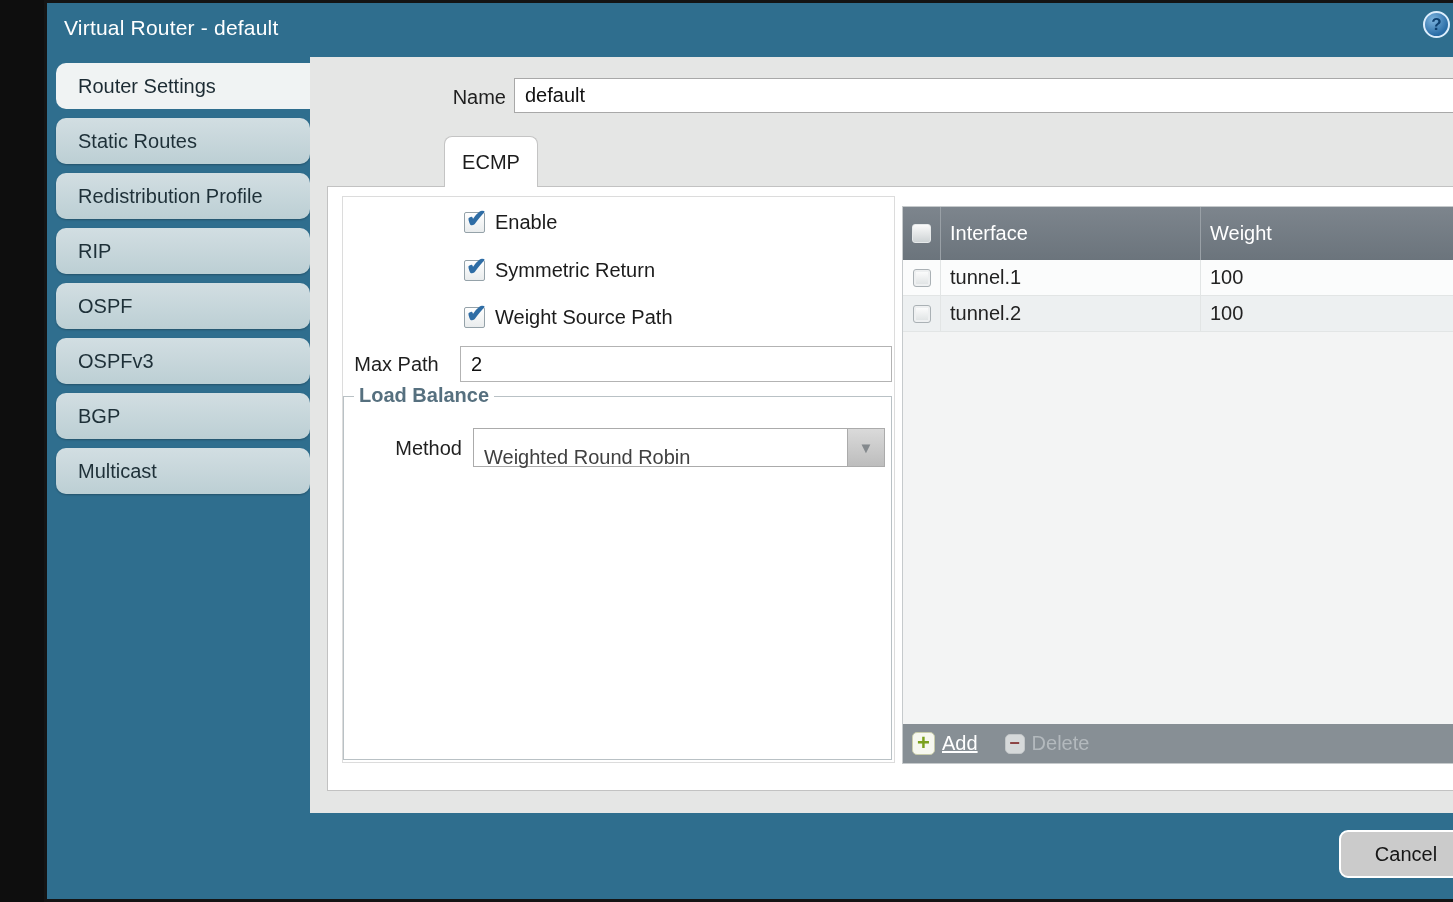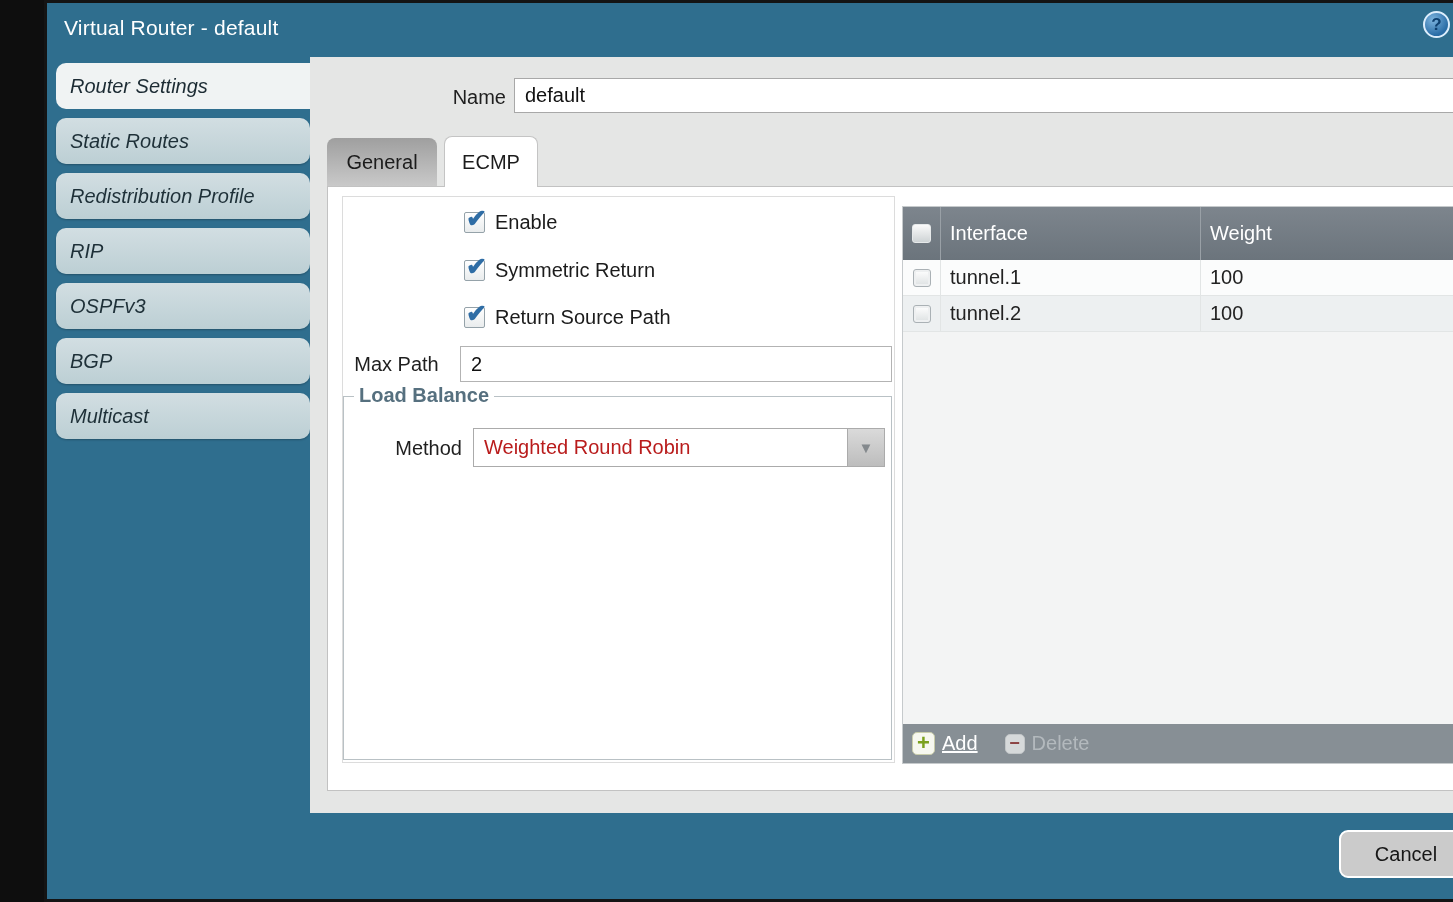--- a/index.html
+++ b/index.html
@@ -19,23 +19,22 @@
   .win-icon {
     position:absolute; left:1416px; top:9px; width:25px; height:25px;
     border:3px solid #f2f2f2; display:flex; align-items:center; justify-content:center;
   }
   .win-icon .inner-rect { width:11px; height:8px; background:#b7bdc1; }
   
   .sidebar { position:absolute; left:9px; top:60px; width:258px; }
   .side-item {
     width:254px; height:46px; margin-bottom:9px; border-radius:10px;
     background:linear-gradient(180deg,#d2dee2,#bccfd4);
-    color:#1e3038; font-size:20px; line-height:46px; padding-left:14px;
+    color:#1e3038; font-size:20px; line-height:46px; padding-left:22px;
     box-shadow:0 1px 2px rgba(0,0,0,0.25);
-    font-style:italic;
   }
   .side-item.selected {
     width:258px; border-radius:10px 0 0 10px;
     background:#f0f3f3; color:#1c2b33; box-shadow:none;
   }
   
   .content { position:absolute; left:263px; top:54px; width:1174px; height:756px; background:#e5e6e5; }
   .name-label { position:absolute; left:116px; top:29px; width:80px; text-align:right; font-size:20px; color:#1f1f1f; }
   .name-input {
     position:absolute; left:204px; top:21px; width:958px; height:35px;
@@ -65,21 +64,21 @@
   .cb-label { margin-left:10px; font-size:20px; color:#1b1b1b; }
   .maxpath-label { position:absolute; left:0px; top:156px; width:107px; text-align:center; font-size:20px; color:#1f1f1f; }
   .maxpath-input {
     position:absolute; left:117px; top:149px; width:432px; height:36px;
     border:1px solid #b3b3b3; background:#fff; font-size:20px; padding:0 10px; color:#111; outline:none;
   }
   .lb-fieldset { position:absolute; left:0px; top:199px; width:549px; height:364px; border:1px solid #b9c1c5; }
   .lb-legend { position:absolute; left:10px; top:-13px; background:#ffffff; padding:0 5px; font-size:20px; font-weight:bold; color:#56707f; }
   .method-label { position:absolute; left:0px; top:40px; width:118px; text-align:right; font-size:20px; color:#1f1f1f; }
   .selectbox { position:absolute; left:129px; top:31px; width:412px; height:39px; border:1px solid #ababab; background:#fff; }
-  .selectbox .sel-text { position:absolute; left:10px; top:0; line-height:37px; font-size:20px; color:#b91c1c; }
+  .selectbox .sel-text { position:absolute; left:10px; top:10px; line-height:37px; font-size:20px; color:#404040; }
   .sel-btn {
     position:absolute; right:0; top:0; width:37px; height:100%;
     background:linear-gradient(180deg,#dadada,#bdbdbd); border-left:1px solid #ababab;
     display:flex; align-items:center; justify-content:center; color:#84898d; font-size:15px;
   }
   
   .ecmp-table { position:absolute; left:574px; top:19px; width:556px; height:558px; border:1px solid #c6cacc; display:flex; flex-direction:column; }
   .t-header { height:53px; background:linear-gradient(180deg,#7d858d,#6b747c); display:flex; color:#fff; font-size:20px; flex:none; }
   .t-header .hc { display:flex; align-items:center; }
   .hc.cbcol { width:38px; justify-content:center; border-right:1px solid #99a0a6; }
@@ -126,30 +125,30 @@
   </div>
   <div class="win-icon">
     <div class="inner-rect"></div>
   </div>
 
   <div class="sidebar">
     <div class="side-item selected">Router Settings</div>
     <div class="side-item">Static Routes</div>
     <div class="side-item">Redistribution Profile</div>
     <div class="side-item">RIP</div>
+    <div class="side-item">OSPF</div>
     <div class="side-item">OSPFv3</div>
     <div class="side-item">BGP</div>
     <div class="side-item">Multicast</div>
   </div>
 
   <div class="content">
     <div class="name-label">Name</div>
     <input class="name-input" type="text" value="default" style="">
 
-    <div class="tab general">General</div>
     <div class="tab ecmp">ECMP</div>
 
     <div class="tab-panel">
 
       <div class="left-group">
 
         <div class="cb-row r0">
           <div class="checkbox">
             <span class="check">✔</span>
           </div>
@@ -160,21 +159,21 @@
           <div class="checkbox">
             <span class="check">✔</span>
           </div>
           <span class="cb-label">Symmetric Return</span>
         </div>
 
         <div class="cb-row r2">
           <div class="checkbox">
             <span class="check">✔</span>
           </div>
-          <span class="cb-label">Return Source Path</span>
+          <span class="cb-label">Weight Source Path</span>
         </div>
 
         <div class="maxpath-label">Max Path</div>
         <input class="maxpath-input" type="text" value="2" style="">
 
         <div class="lb-fieldset">
           <div class="lb-legend">Load Balance</div>
           <div class="method-label">Method</div>
           <div class="selectbox">
             <span class="sel-text">Weighted Round Robin</span>

